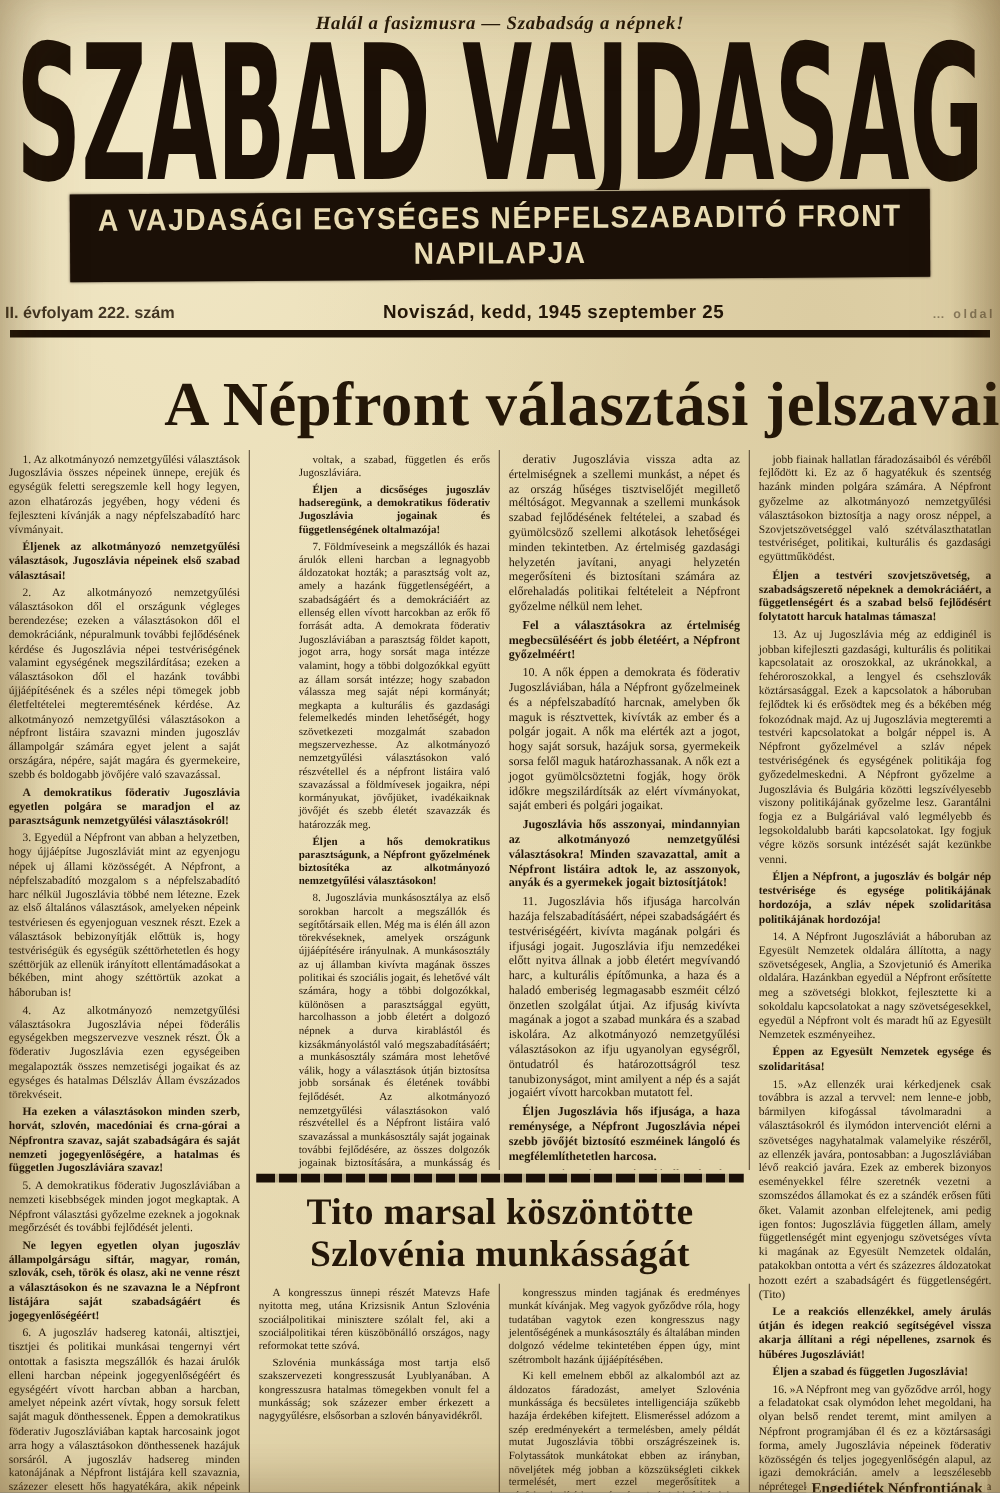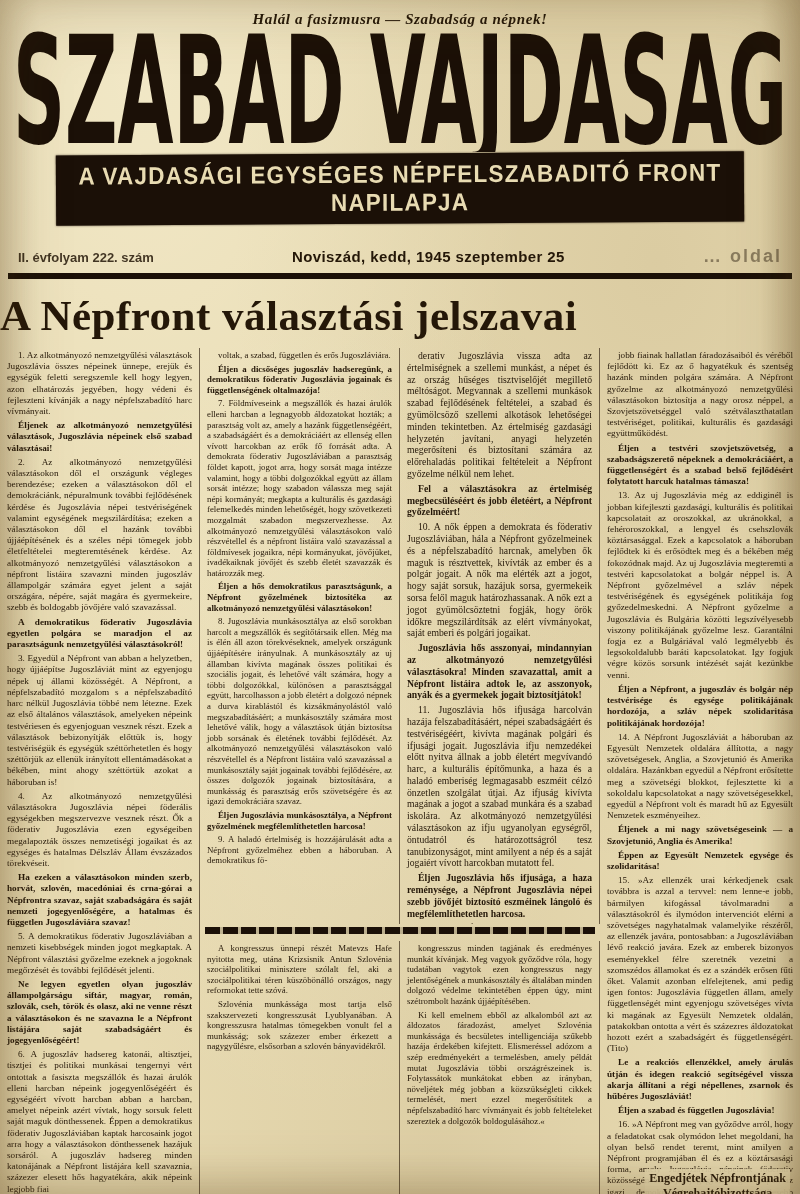--- a/index.html
+++ b/index.html
@@ -20,38 +20,38 @@
   .slogan{padding-top:11px;text-align:center;font-weight:bold;font-style:italic;
     font-size:15px;letter-spacing:.6px;}
   .masthead{margin-top:2px;}
   .masthead svg{display:block;margin:0 auto;}
   .masthead text{fill:#1b1007;font-family:"DejaVu Sans",sans-serif;font-weight:bold;}
   .banner{width:688px;margin:4px auto 0;background:#1b1007;color:#e8dbb2;
     text-align:center;font-family:"Liberation Sans",sans-serif;font-weight:bold;
     font-size:22.5px;letter-spacing:1.2px;padding:7px 0 6px;transform:rotate(-.35deg) scaleY(1.08);
     box-shadow:0 0 2px rgba(27,16,7,.8);}
   .dateline{display:flex;justify-content:space-between;align-items:baseline;
-    padding:8px 18px 3px;font-family:"Liberation Sans",sans-serif;font-weight:bold;}
+    padding:8px 4px 3px;font-family:"Liberation Sans",sans-serif;font-weight:bold;}
   .issue{font-size:13px;opacity:.85;}
   .date{font-size:15px;letter-spacing:.4px;}
-  .pageinfo{font-size:18px;opacity:.45;letter-spacing:2px;margin-top:17px;}
+  .pageinfo{font-size:10px;opacity:.45;letter-spacing:2px;margin-top:17px;}
   .thick-rule{height:6px;background:#1b1007;margin:3px 8px 0;}
-  .headline{margin:12px 0 8px;text-align:left;font-size:43px;font-weight:bold;
+  .headline{margin:24px 0 8px;text-align:right;font-size:50px;font-weight:bold;
     letter-spacing:.5px;font-family:"Liberation Serif",serif;}
   .columns{position:relative;display:grid;grid-template-columns:200px 200px 200px 200px;
     grid-template-rows:576px auto 1fr;height:872px;}
   .col{padding:2px 7px 0;text-align:justify;overflow:hidden;}
   .col p{margin:0 0 3px;text-indent:11px;}
   .col p.b{font-weight:bold;}
   .fs-s{font-size:8.8px;line-height:10.6px;}
   .fs-m{font-size:9.2px;line-height:11.2px;}
   .fs-l{font-size:9.7px;line-height:11.8px;}
   .rgt{border-right:1px solid rgba(43,28,12,.65);}
   .col1{grid-area:1/1/4/2;}
-  .col2{grid-area:1/2/2/3;}
+  .col2{grid-area:1/2/2/3;margin-left:32px;}
   .col3{grid-area:1/3/2/4;}
   .col4{grid-area:1/4/4/5;}
   .tito-head{grid-area:2/2/3/4;overflow:hidden;}
   .titoL{grid-area:3/2/4/3;}
   .titoR{grid-area:3/3/4/4;}
   .tito-sep{height:7px;margin:3px 5px 7px;
     background:repeating-linear-gradient(90deg,#1b1007 0 15px, rgba(27,16,7,.2) 15px 18px);}
   .tito-headline{margin:0 0 6px;text-align:center;font-size:30px;font-weight:bold;
     line-height:1.13;letter-spacing:.3px;}
   .sig{position:absolute;right:10px;bottom:16px;text-align:center;font-weight:bold;
@@ -113,30 +113,33 @@
         <p>11. Jugoszlávia hős ifjusága harcolván hazája felszabadításáért, népei szabadságáért és testvériségéért, kivívta magának polgári és ifjusági jogait. Jugoszlávia ifju nemzedékei előtt nyitva állnak a jobb életért megvívandó harc, a kulturális építőmunka, a haza és a haladó emberiség legmagasabb eszméit célzó önzetlen szolgálat útjai. Az ifjuság kivívta magának a jogot a szabad munkára és a szabad iskolára. Az alkotmányozó nemzetgyűlési választásokon az ifju ugyanolyan egységről, öntudatról és határozottságról tesz tanubizonyságot, mint amilyent a nép és a saját jogaiért vívott harcokban mutatott fel.</p>
         <p class="b">Éljen Jugoszlávia hős ifjusága, a haza reménysége, a Népfront Jugoszlávia népei szebb jövőjét biztosító eszméinek lángoló és megfélemlíthetetlen harcosa.</p>
         <p>12. A német-fasiszta támadó elleni harcban, a hazai árulók elleni harcban, akik a háboru előtt, erőszakkal elválasztották Jugoszláviát a nagy orosz néptől, Jugoszlávia népei széttörhetetlen egységre léptek a Szocialista Szovjet Köztársaságok Szövetségével. Ez a szövetség a szovjet és jugoszláv nép leg-</p>
       </div>
     <div class="col col4 fs-m">
         <p>jobb fiainak hallatlan fáradozásaiból és véréből fejlődött ki. Ez az ő hagyatékuk és szentség hazánk minden polgára számára. A Népfront győzelme az alkotmányozó nemzetgyűlési választásokon biztosítja a nagy orosz néppel, a Szovjetszövetséggel való szétválaszthatatlan testvériséget, politikai, kulturális és gazdasági együttműködést.</p>
         <p class="b">Éljen a testvéri szovjetszövetség, a szabadságszerető népeknek a demokráciáért, a függetlenségért és a szabad belső fejlődésért folytatott harcuk hatalmas támasza!</p>
         <p>13. Az uj Jugoszlávia még az eddiginél is jobban kifejleszti gazdasági, kulturális és politikai kapcsolatait az oroszokkal, az ukránokkal, a fehéroroszokkal, a lengyel és csehszlovák köztársasággal. Ezek a kapcsolatok a háboruban fejlődtek ki és erősödtek meg és a békében még fokozódnak majd. Az uj Jugoszlávia megteremti a testvéri kapcsolatokat a bolgár néppel is. A Népfront győzelmével a szláv népek testvériségének és egységének politikája fog győzedelmeskedni. A Népfront győzelme a Jugoszlávia és Bulgária közötti legszívélyesebb viszony politikájának győzelme lesz. Garantálni fogja ez a Bulgáriával való legmélyebb és legsokoldalubb baráti kapcsolatokat. Igy fogjuk végre közös sorsunk intézését saját kezünkbe venni.</p>
         <p class="b">Éljen a Népfront, a jugoszláv és bolgár nép testvérisége és egysége politikájának hordozója, a szláv népek szolidaritása politikájának hordozója!</p>
         <p>14. A Népfront Jugoszláviát a háboruban az Egyesült Nemzetek oldalára állította, a nagy szövetségesek, Anglia, a Szovjetunió és Amerika oldalára. Hazánkban egyedül a Népfront erősítette meg a szövetségi blokkot, fejlesztette ki a sokoldalu kapcsolatokat a nagy szövetségesekkel, egyedül a Népfront volt és maradt hű az Egyesült Nemzetek eszményeihez.</p>
-        <p class="b">Éljenek a mi nagy szövetségeseink — a Szovjetunió, Anglia és Amerika!</p>
         <p class="b">Éppen az Egyesült Nemzetek egysége és szolidaritása!</p>
         <p>15. »Az ellenzék urai kérkedjenek csak továbbra is azzal a tervvel: nem lenne-e jobb, bármilyen kifogással távolmaradni a választásokról és ilymódon intervenciót elérni a szövetséges nagyhatalmak valamelyike részéről, az ellenzék javára, pontosabban: a Jugoszláviában lévő reakció javára. Ezek az emberek bizonyos eseményekkel félre szeretnék vezetni a szomszédos államokat és ez a szándék erősen fűti őket. Valamit azonban elfelejtenek, ami pedig igen fontos: Jugoszlávia független állam, amely függetlenségét mint egyenjogu szövetséges vívta ki magának az Egyesült Nemzetek oldalán, patakokban ontotta a vért és százezres áldozatokat hozott ezért a szabadságért és függetlenségért. (Tito)</p>
         <p class="b">Le a reakciós ellenzékkel, amely árulás útján és idegen reakció segítségével vissza akarja állítani a régi népellenes, zsarnok és hűbéres Jugoszláviát!</p>
         <p class="b">Éljen a szabad és független Jugoszlávia!</p>
         <p>16. »A Népfront meg van győződve arról, hogy a feladatokat csak olymódon lehet megoldani, ha olyan belső rendet teremt, mint amilyen a Népfront programjában él és ez a köztársasági forma, amely Jugoszlávia népeinek föderativ közösségén és teljes jogegyenlőségén alapul, az igazi demokrácián, amely a legszélesebb néprétegek szociális és politikai jogait foglalja magában« (Tito)</p>
       </div>
 
     <div class="tito-head">
       <div class="tito-sep"></div>
+      <h2 class="tito-headline">
+        <span>Tito marsal köszöntötte</span><br>
+        <span>Szlovénia munkásságát</span>
+      </h2>
     </div>
 
     <div class="col titoL rgt fs-s">
         <p>A kongresszus ünnepi részét Matevzs Hafe nyitotta meg, utána Krizsisnik Antun Szlovénia szociálpolitikai minisztere szólalt fel, aki a szociálpolitikai téren küszöbönálló országos, nagy reformokat tette szóvá.</p>
         <p>Szlovénia munkássága most tartja első szakszervezeti kongresszusát Lyublyanában. A kongresszusra hatalmas tömegekben vonult fel a munkásság; sok százezer ember érkezett a nagygyűlésre, elsősorban a szlovén bányavidékről.</p>
       </div>
     <div class="col titoR rgt fs-s">
         <p>kongresszus minden tagjának és eredményes munkát kívánjak. Meg vagyok győződve róla, hogy tudatában vagytok ezen kongresszus nagy jelentőségének a munkásosztály és általában minden dolgozó védelme tekintetében éppen úgy, mint szétrombolt hazánk újjáépítésében.</p>
         <p>Ki kell emelnem ebből az alkalomból azt az áldozatos fáradozást, amelyet Szlovénia munkássága és becsületes intelligenciája szűkebb hazája érdekében kifejtett. Elismeréssel adózom a szép eredményekért a termelésben, amely példát mutat Jugoszlávia többi országrészeinek is. Folytassátok munkátokat ebben az irányban, növeljétek még jobban a közszükségleti cikkek termelését, mert ezzel megerősítitek a népfelszabadító harc vívmányait és jobb feltételeket szereztek a dolgozók boldogulásához.«</p>
       </div>

